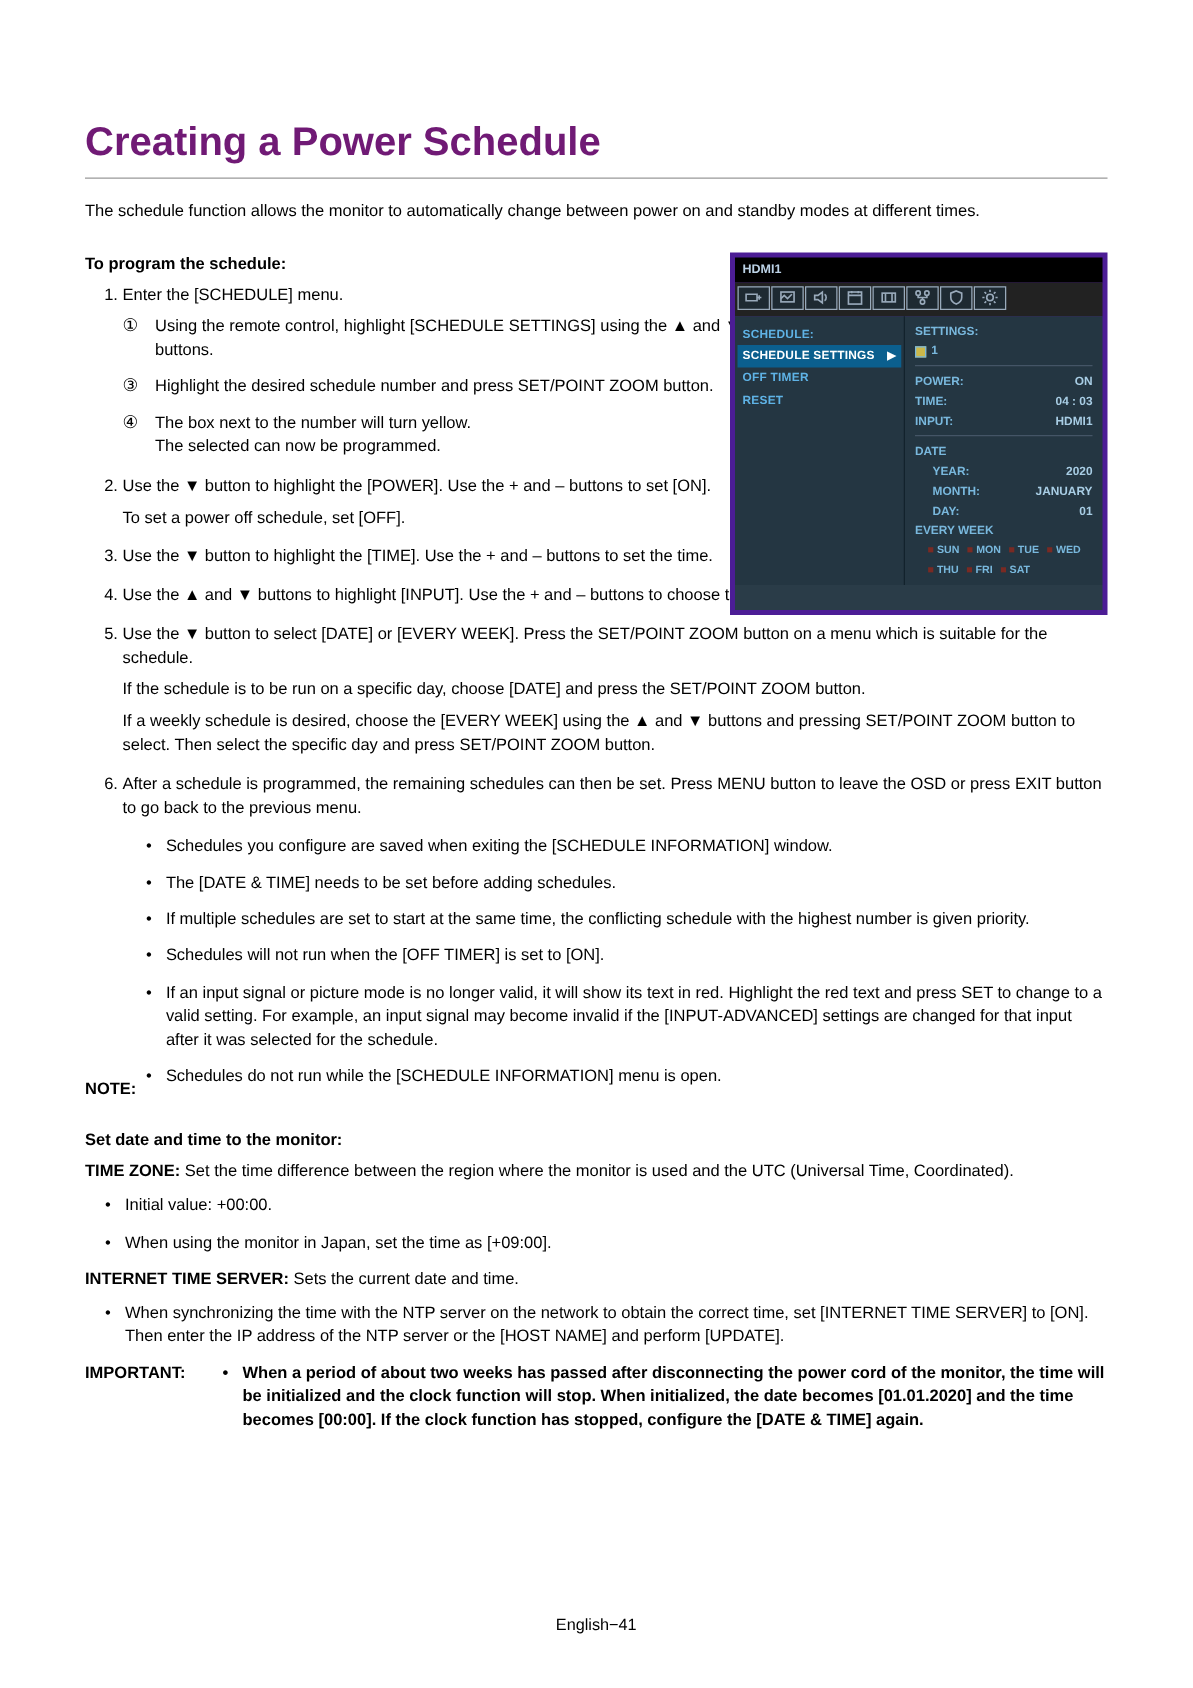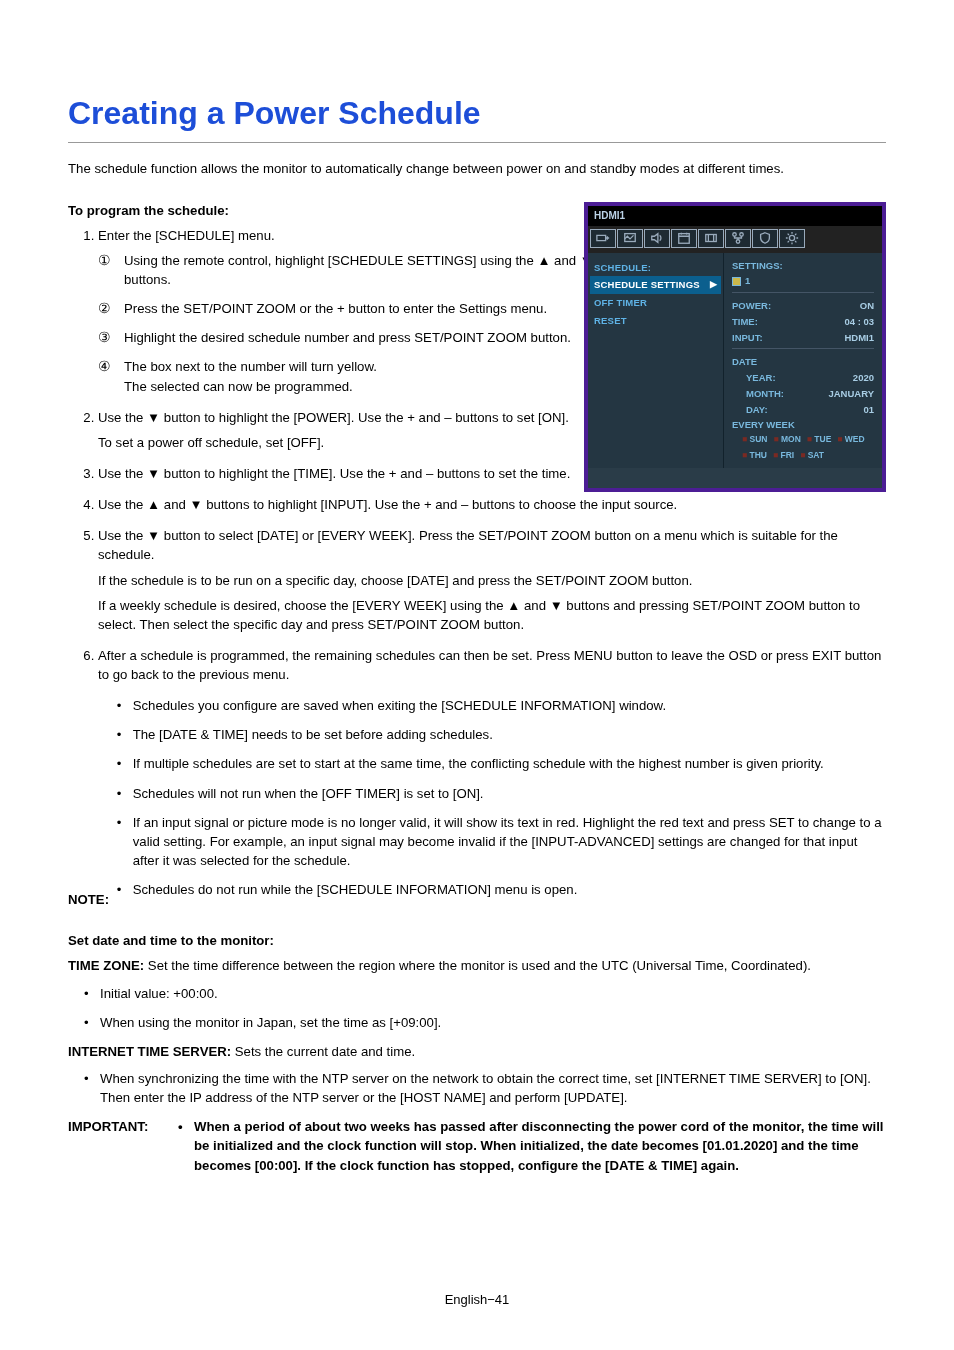--- a/index.html
+++ b/index.html
@@ -7,21 +7,21 @@
   body {
     font-family: Arial, Helvetica, sans-serif;
     font-size: 13.2px;
     color: #000;
     background: #fff;
     padding: 90px 68px 0 68px;
     line-height: 1.45;
     position: relative;
   }
   h1.title {
-    color: #1d4ed8;
+    color: #701a75;
     font-size: 32px;
     font-weight: bold;
     border-bottom: 1px solid #999;
     padding-bottom: 6px;
     margin-bottom: 16px;
   }
   .intro { margin-bottom: 22px; }
   .section-head { font-weight: bold; margin: 14px 0 6px 0; }
   ol.main { list-style: decimal; padding-left: 30px; }
   ol.main > li { margin-bottom: 12px; }
@@ -100,21 +100,20 @@
 
 <p class="intro">The schedule function allows the monitor to automatically change between power on and standby modes at different times.</p>
 
 <p class="section-head">To program the schedule:</p>
 
 <ol class="main">
   <li class="narrow">
     <span>Enter the [SCHEDULE] menu.</span>
     <ul class="circlist">
       <li data-mark="①">Using the remote control, highlight [SCHEDULE SETTINGS] using the ▲ and ▼ buttons.</li>
-      <li data-mark="②">Press the SET/POINT ZOOM or the + button to enter the Settings menu.</li>
       <li data-mark="③">Highlight the desired schedule number and press SET/POINT ZOOM button.</li>
       <li data-mark="④">
         <span>The box next to the number will turn yellow.</span><br>
         <span>The selected can now be programmed.</span>
       </li>
     </ul>
   </li>
   <li class="narrow">
     <span>Use the ▼ button to highlight the [POWER]. Use the + and – buttons to set [ON].</span>
     <p class="sub">To set a power off schedule, set [OFF].</p>

